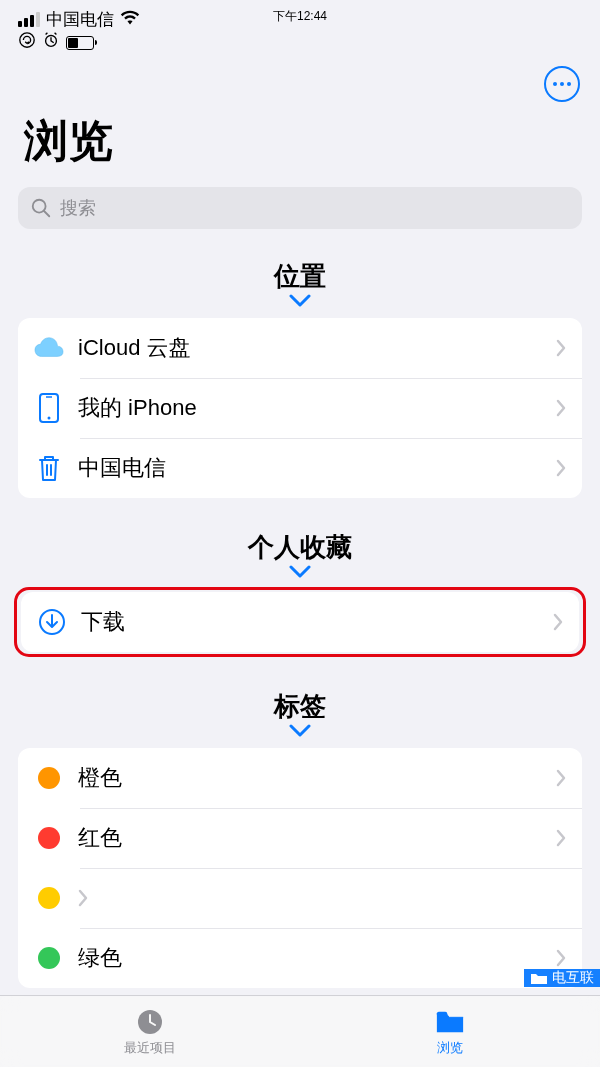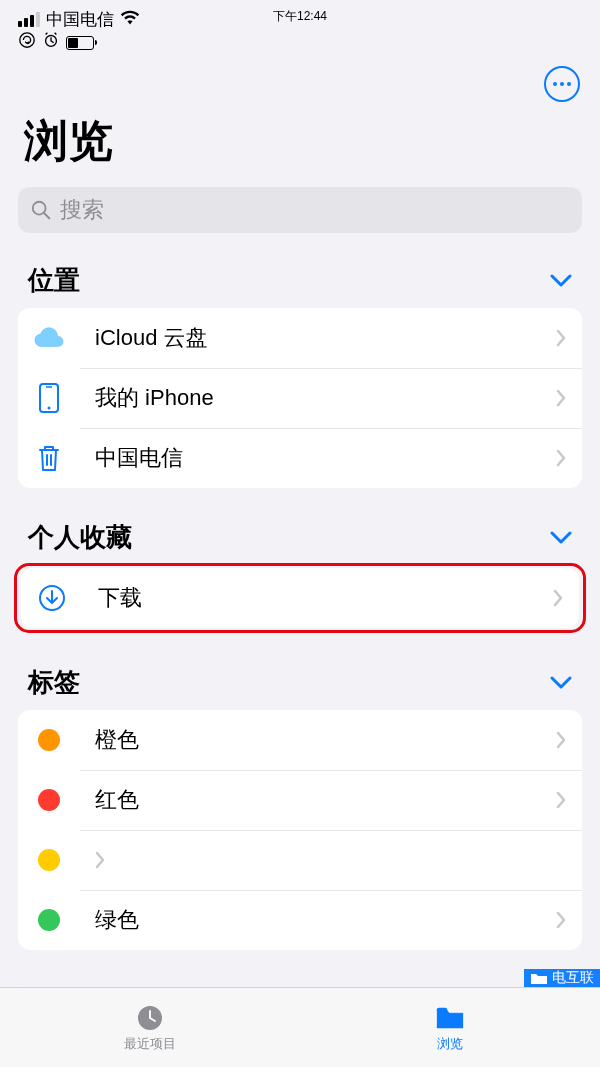--- a/index.html
+++ b/index.html
@@ -23,45 +23,45 @@
     .more-row { display: flex; justify-content: flex-end; padding: 8px 20px 0; }
     .more-btn { width: 36px; height: 36px; border: 2px solid #0a7aff; border-radius: 50%; display: flex; align-items: center; justify-content: center; gap: 3px; }
     .more-btn span { width: 4px; height: 4px; background: #0a7aff; border-radius: 50%; }
 
     
     .page-title { font-size: 44px; font-weight: 700; padding: 10px 24px 10px; letter-spacing: 1px; }
 
     
     .search-box { margin: 6px 18px 18px; background: #e4e4e9; border-radius: 12px; display: flex; align-items: center; padding: 10px 12px; gap: 8px; }
     .search-box svg { width: 22px; height: 22px; }
-    .search-input { border: none; background: transparent; font-size: 22px; color: #8e8e93; outline: none; flex:1;font-family:Liberation Serif, serif; }
+    .search-input { border: none; background: transparent; font-size: 18px; color: #8e8e93; outline: none; flex:1;font-family:Liberation Serif, serif; }
     .search-input::placeholder { color: #8e8e93; }
 
     
-    .section-header { display: flex; justify-content: space-between; align-items: center; padding: 12px 28px 10px; }
+    .section-header { display: flex; justify-content: space-between; align-items: center; padding: 12px 28px 10px; flex-direction: column; }
     .section-title { font-size: 26px; font-weight: 700; }
     .chevron-down { width: 22px; height: 14px; }
 
     
     .card { background: #fff; border-radius: 12px; margin: 0 18px 20px; overflow: hidden; }
-    .row { display: flex; align-items: center; padding: 14px 16px; position: relative; min-height: 60px; gap: 17px; }
+    .row { display: flex; align-items: center; padding: 14px 16px; position: relative; min-height: 60px; }
     .row + .row::before { content:''; position:absolute; left:62px; right:0; top:0; height:1px; background:#e5e5ea; }
     .row-icon { width: 30px; height: 30px; display: flex; align-items: center; justify-content: center; flex-shrink:0; margin-right: 14px; }
     .row-label { font-size: 22px; flex: 1; font-weight: 400; }
     .chevron-right { width: 10px; height: 18px; }
 
     .tag-dot { width: 22px; height: 22px; border-radius: 50%; }
 
     
     .highlight-card { border: 3px solid #e30613; border-radius: 15px; margin: -2px 14px 20px; padding: 0; }
     .highlight-card .inner { background:#fff; border-radius:12px; margin:2px 4px; }
     .highlight-card .row::before { display:none; }
 
     
-    .tabbar { position: absolute; left:0; right:0; bottom:0; height: 80px; background: #f8f8f8cc; border-top: 1px solid #d1d1d6; display: flex; backdrop-filter: blur(10px); }
+    .tabbar { position: absolute; left:0; right:0; bottom:0; height: 72px; background: #f8f8f8cc; border-top: 1px solid #d1d1d6; display: flex; backdrop-filter: blur(10px); }
     .tab { flex:1; display:flex; flex-direction:column; align-items:center; justify-content:center; gap:2px; font-size:13px; }
     .tab.inactive { color:#8e8e93; }
     .tab.active { color:#0a7aff; }
     .tab-icon { width: 30px; height: 30px; display:flex; align-items:center; justify-content:center; }
 
     
     .watermark { position:absolute; right:0; bottom:80px; background:#0a7aff; color:#fff; font-size:14px; padding:0 6px; opacity:0.95; display:flex; align-items:center; gap:4px; }
   </style>
 </head>
 <body>

